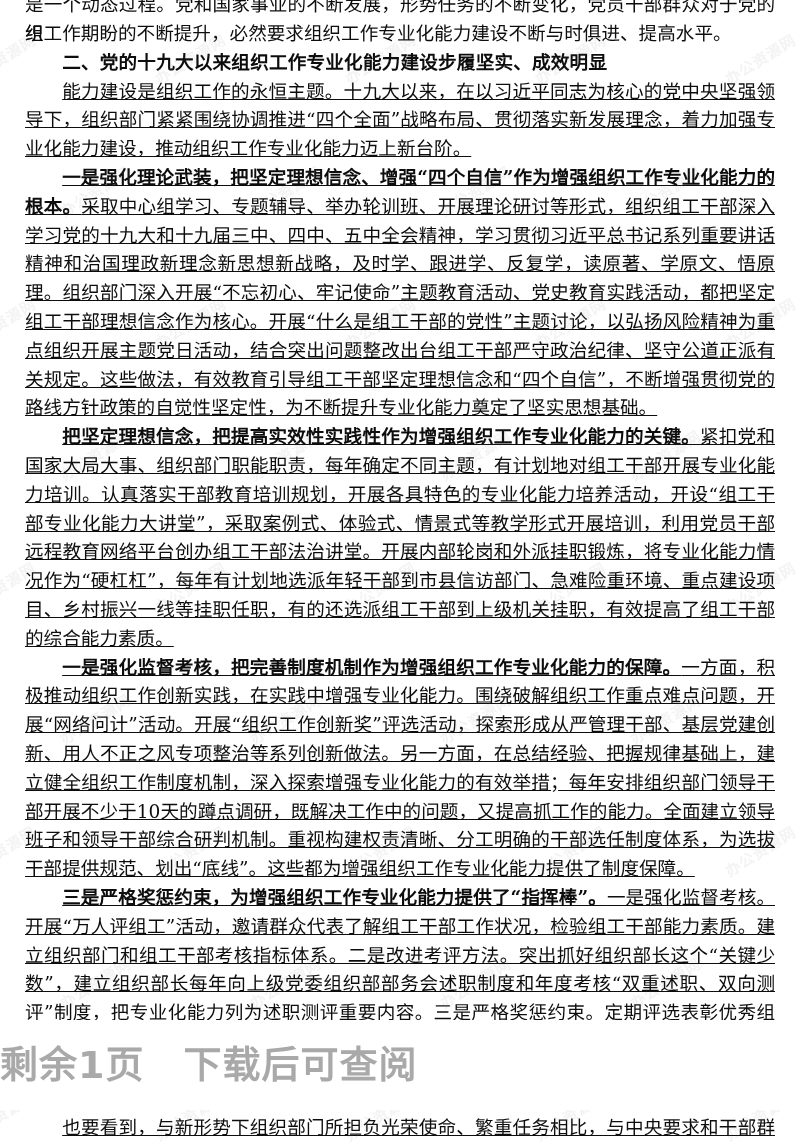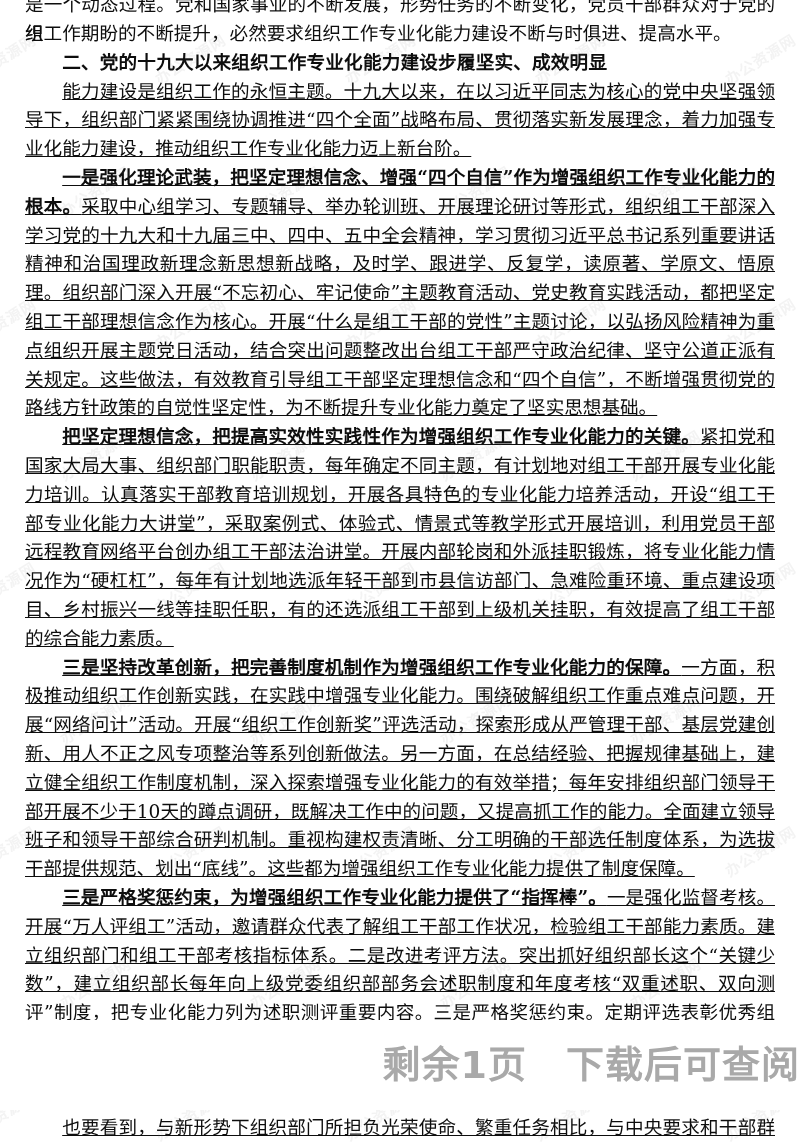--- a/index.html
+++ b/index.html
@@ -86,21 +86,21 @@
 
   
   #footer-banner {
     position: absolute;
     left: 0;
     right: 0;
     top: 1020px;
     height: 90px;
     display: flex;
     align-items: center;
-    justify-content: flex-end;
+    justify-content: flex-start;
     z-index: 3;
     background: #ffffff;
   }
   .banner-text {
     font-family: "DejaVu Sans", "Liberation Sans", sans-serif;
     font-size: 38px;
     font-weight: 700;
     color: #a9a9a9;
     letter-spacing: 1px;
     white-space: pre;
@@ -159,21 +159,21 @@
   <div id="clipped-top">
     <p class="para">是一个动态过程。党和国家事业的不断发展，形势任务的不断变化，党员干部群众对于党的组</p>
   </div>
 
   <div id="doc-body" style="padding-top: 20px;">
       <p class="para"><span>织工作期盼的不断提升，必然要求组织工作专业化能力建设不断与时俱进、提高水平。</span></p>
       <p class="para heading">二、党的十九大以来组织工作专业化能力建设步履坚实、成效明显</p>
       <p class="para indent"><span>能力建设是组织工作的永恒主题。十九大以来，在以习近平同志为核心的党中央坚强领导下，组织部门紧紧围绕协调推进“四个全面”战略布局、贯彻落实新发展理念，着力加强专业化能力建设，推动组织工作专业化能力迈上新台阶。</span></p>
       <p class="para indent"><span class="lead">一是强化理论武装，把坚定理想信念、增强“四个自信”作为增强组织工作专业化能力的根本。</span><span>采取中心组学习、专题辅导、举办轮训班、开展理论研讨等形式，组织组工干部深入学习党的十九大和十九届三中、四中、五中全会精神，学习贯彻习近平总书记系列重要讲话精神和治国理政新理念新思想新战略，及时学、跟进学、反复学，读原著、学原文、悟原理。组织部门深入开展“不忘初心、牢记使命”主题教育活动、党史教育实践活动，都把坚定组工干部理想信念作为核心。开展“什么是组工干部的党性”主题讨论，以弘扬风险精神为重点组织开展主题党日活动，结合突出问题整改出台组工干部严守政治纪律、坚守公道正派有关规定。这些做法，有效教育引导组工干部坚定理想信念和“四个自信”，不断增强贯彻党的路线方针政策的自觉性坚定性，为不断提升专业化能力奠定了坚实思想基础。</span></p>
       <p class="para indent"><span class="lead">把坚定理想信念，把提高实效性实践性作为增强组织工作专业化能力的关键。</span><span>紧扣党和国家大局大事、组织部门职能职责，每年确定不同主题，有计划地对组工干部开展专业化能力培训。认真落实干部教育培训规划，开展各具特色的专业化能力培养活动，开设“组工干部专业化能力大讲堂”，采取案例式、体验式、情景式等教学形式开展培训，利用党员干部远程教育网络平台创办组工干部法治讲堂。开展内部轮岗和外派挂职锻炼，将专业化能力情况作为“硬杠杠”，每年有计划地选派年轻干部到市县信访部门、急难险重环境、重点建设项目、乡村振兴一线等挂职任职，有的还选派组工干部到上级机关挂职，有效提高了组工干部的综合能力素质。</span></p>
-      <p class="para indent"><span class="lead">三是坚持改革创新，把完善制度机制作为增强组织工作专业化能力的保障。</span><span>一方面，积极推动组织工作创新实践，在实践中增强专业化能力。围绕破解组织工作重点难点问题，开展“网络问计”活动。开展“组织工作创新奖”评选活动，探索形成从严管理干部、基层党建创新、用人不正之风专项整治等系列创新做法。另一方面，在总结经验、把握规律基础上，建立健全组织工作制度机制，深入探索增强专业化能力的有效举措；每年安排组织部门领导干部开展不少于10天的蹲点调研，既解决工作中的问题，又提高抓工作的能力。全面建立领导班子和领导干部综合研判机制。重视构建权责清晰、分工明确的干部选任制度体系，为选拔干部提供规范、划出“底线”。这些都为增强组织工作专业化能力提供了制度保障。</span></p>
+      <p class="para indent"><span class="lead">一是强化监督考核，把完善制度机制作为增强组织工作专业化能力的保障。</span><span>一方面，积极推动组织工作创新实践，在实践中增强专业化能力。围绕破解组织工作重点难点问题，开展“网络问计”活动。开展“组织工作创新奖”评选活动，探索形成从严管理干部、基层党建创新、用人不正之风专项整治等系列创新做法。另一方面，在总结经验、把握规律基础上，建立健全组织工作制度机制，深入探索增强专业化能力的有效举措；每年安排组织部门领导干部开展不少于10天的蹲点调研，既解决工作中的问题，又提高抓工作的能力。全面建立领导班子和领导干部综合研判机制。重视构建权责清晰、分工明确的干部选任制度体系，为选拔干部提供规范、划出“底线”。这些都为增强组织工作专业化能力提供了制度保障。</span></p>
       <p class="para indent"><span class="lead">三是严格奖惩约束，为增强组织工作专业化能力提供了“指挥棒”。</span><span>一是强化监督考核。开展“万人评组工”活动，邀请群众代表了解组工干部工作状况，检验组工干部能力素质。建立组织部门和组工干部考核指标体系。二是改进考评方法。突出抓好组织部长这个“关键少数”，建立组织部长每年向上级党委组织部部务会述职制度和年度考核“双重述职、双向测评”制度，把专业化能力列为述职测评重要内容。三是严格奖惩约束。定期评选表彰优秀组工干部，并在媒体上宣传推介，有效激发了组工干部履职尽责的热情。加大不合格组工干部的处理力度，使“不正、不净、不硬”组工干部得到惩戒，有效提升了组工干部队伍整体素质。</span></p>
       <p class="para indent"><span>也要看到，与新形势下组织部门所担负光荣使命、繁重任务相比，与中央要求和干部群众期待相比，当前组织工作专业化能力还存在一定差距，组织部门服务大局能力、培养管理干部</span></p>
     </div>
 
   <div id="footer-banner">
     <span class="banner-text">剩余1页　下载后可查阅</span>
   </div>
 
 </div>
 

